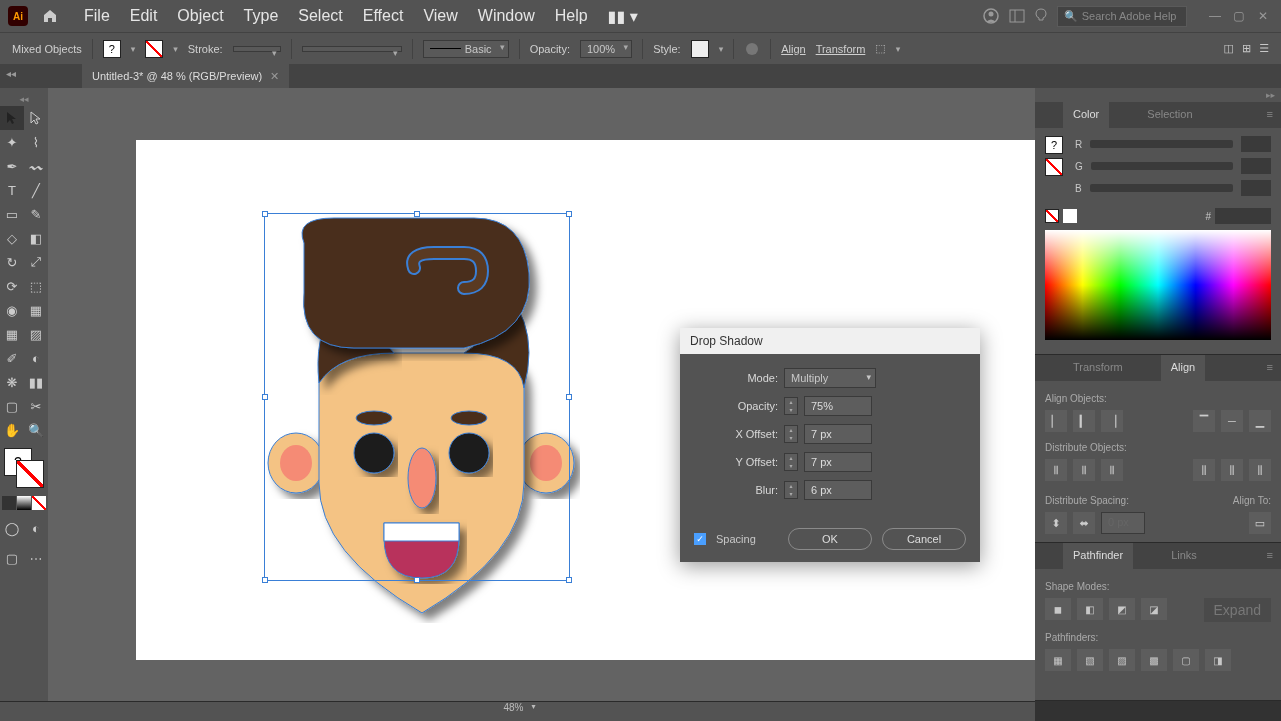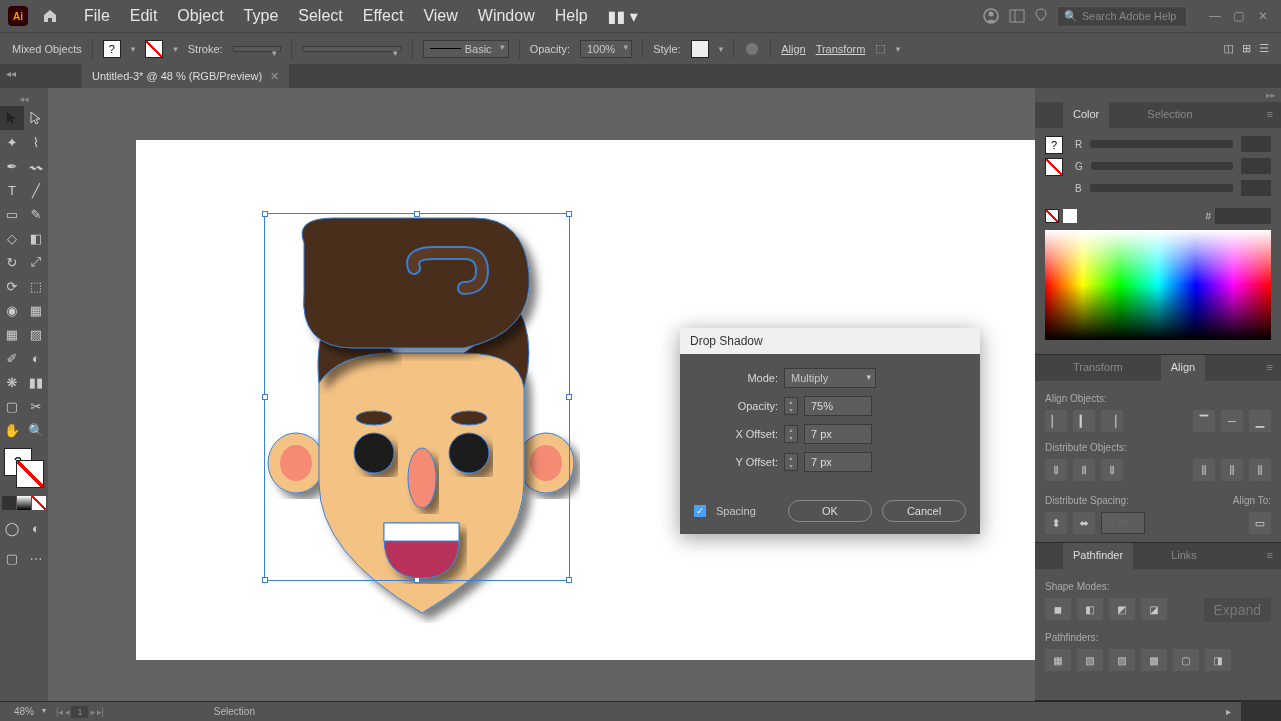--- a/index.html
+++ b/index.html
@@ -81,21 +81,21 @@
 .val-box { width: 30px; height: 16px; background: #3a3a3a; }
 .spectrum { height: 110px; margin: 6px 0; background: linear-gradient(to bottom, rgba(255,255,255,1) 0%, rgba(255,255,255,0) 50%, rgba(0,0,0,0) 50%, rgba(0,0,0,1) 100%), linear-gradient(to right, red, yellow, lime, cyan, blue, magenta, red); }
 .align-section-label { color: #aaa; font-size: 10px; margin: 4px 0 6px; }
 .align-row { display: flex; gap: 6px; margin-bottom: 10px; }
 .align-btn { width: 22px; height: 22px; background: #5d5d5d; display: flex; align-items: center; justify-content: center; font-size: 11px; color: #ccc; }
 .align-spacer { flex: 1; }
 .pathfinder-btn { width: 26px; height: 22px; background: #5d5d5d; display:flex;align-items:center;justify-content:center; }
 .expand-btn { background: #4a4a4a; color: #777; padding: 4px 10px; font-size: 14px; }
 
 
-.status-bar { height: 20px; background: #535353; display: flex; align-items: center; padding: 0 10px; gap: 10px; font-size: 10px; color: #bbb; border-top: 1px solid #2a2a2a; position:absolute; bottom:0; left:0; width:1241px;}
+.status-bar { height: 20px; background: #535353; display: flex; align-items: center; padding: 0 10px; gap: 10px; font-size: 10px; color: #bbb; border-top: 1px solid #2a2a2a; position:absolute; bottom:0; left:0; width:1035px;flex-direction:column;}
 .sb-dropdown { background: transparent; padding: 0 12px 0 4px; position: relative; }
 .sb-dropdown::after { content: "▾"; position: absolute; right: 0; font-size: 8px; }
 .sb-nav { display: flex; gap: 2px; align-items: center; }
 .sb-nav span { color: #888; font-size: 9px; }
 .sb-page { background: #424242; padding: 1px 6px; }
 
 svg { display: block; }
 </style>
 </head>
 <body>
@@ -355,20 +355,28 @@
             <span class="dlg-input">7 px</span>
           </div>
         <div class="dlg-row">
             <span class="dlg-label">Y Offset:</span>
             <div class="stepper">
               <span>▴</span>
               <span>▾</span>
             </div>
             <span class="dlg-input">7 px</span>
           </div>
+        <div class="dlg-row">
+            <span class="dlg-label">Blur:</span>
+            <div class="stepper">
+              <span>▴</span>
+              <span>▾</span>
+            </div>
+            <span class="dlg-input">6 px</span>
+          </div>
       </div>
       <div class="dlg-footer">
         <span class="checkbox">✓</span>
         <span>Spacing</span>
         <div style="flex:1;"></div>
         <div class="dlg-btn">OK</div>
         <div class="dlg-btn">Cancel</div>
       </div>
     </div>
   </div>

